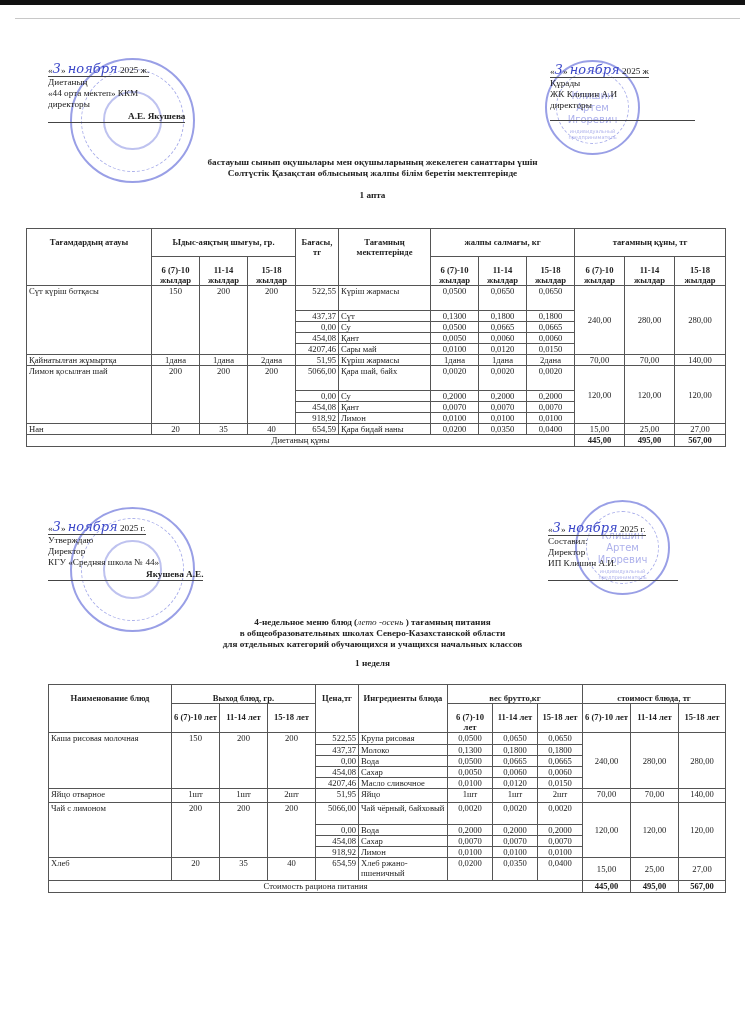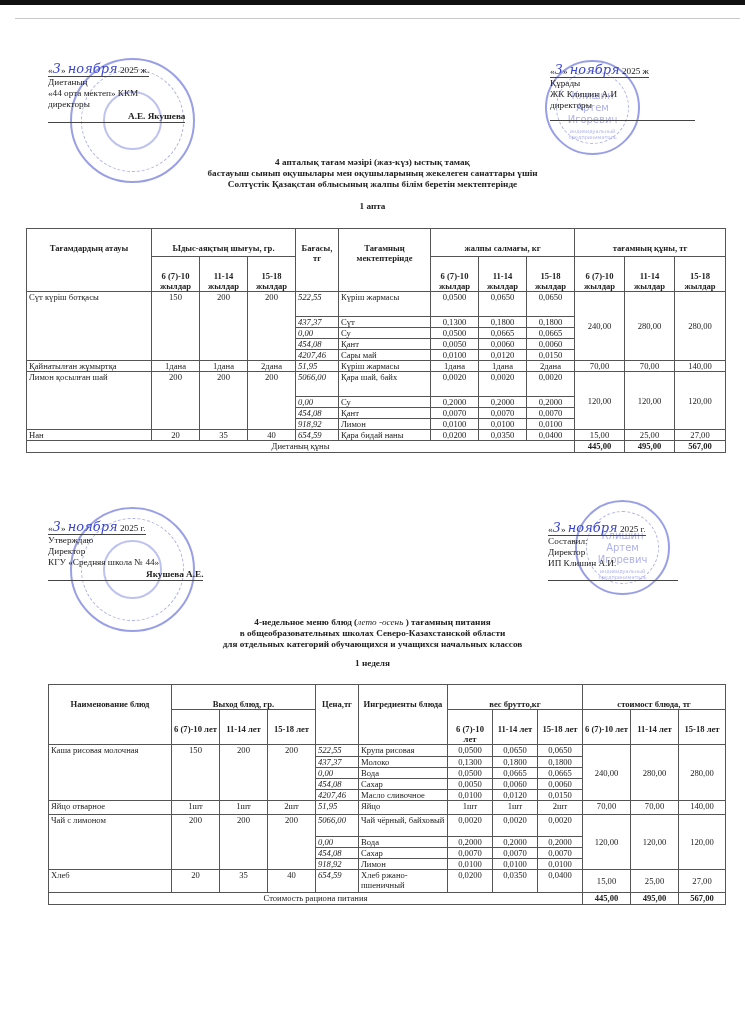--- a/index.html
+++ b/index.html
@@ -18,23 +18,23 @@
   .stamp { position: absolute; border-radius: 50%; border: 2px solid rgba(70,80,210,0.55); pointer-events: none; }
   .stamp::before { content: ""; position: absolute; left: 9px; top: 9px; right: 9px; bottom: 9px; border-radius: 50%; border: 1px dashed rgba(70,80,210,0.45); }
   .stamp .inner { position: absolute; left: 26%; top: 26%; width: 48%; height: 48%; border-radius: 50%; border: 2px solid rgba(70,80,210,0.35); }
   .stamp .txt { position: absolute; left: 0; right: 0; text-align: center; color: rgba(70,80,210,0.45); font-family: "DejaVu Sans", sans-serif; }
 
   .title-block { position: absolute; left: 0; width: 745px; text-align: center; font-weight: bold; font-size: 9.2px; line-height: 11px; color: #222; }
   .title-block .it { font-style: italic; font-weight: normal; }
 
   table.menu { position: absolute; border-collapse: collapse; font-size: 8.6px; line-height: 10px; color: #222; table-layout: fixed; }
   table.menu td, table.menu th { border: 1px solid #555; padding: 0 2px; vertical-align: top; }
-  table.menu th { font-weight: bold; text-align: center; vertical-align: top; padding-top: 14px; }
+  table.menu th { font-weight: bold; text-align: center; vertical-align: top; padding-top: 8px; }
   table.menu td.c { text-align: center; }
-  table.menu td.r { text-align: left; font-style: italic; }
+  table.menu td.r { text-align: right; }
   table.menu td.mid { vertical-align: middle; text-align: center; }
   table.menu td.b { font-weight: bold; text-align: center; }
   table.menu td.total-label { text-align: center; }
 </style>
 </head>
 <body>
 
 <div class="topbar"></div>
 <div class="topline"></div>
 
@@ -69,21 +69,20 @@
     <span class="hand">ноября</span>
     <span>2025 ж</span>
   </div>
   <div class="line">Құрады</div>
   <div class="line">ЖК Клишин А.И</div>
   <div class="line">директоры</div>
   <div style="border-bottom:1px solid #444; width:145px; height:10px;"></div>
 </div>
 
 <div class="title-block" style="top:157px;">
-  <div>4 апталық тағам мәзірі (жаз-күз) ыстық тамақ</div>
   <div>бастауыш сынып оқушылары мен оқушыларының жекелеген санаттары үшін</div>
   <div>Солтүстік Қазақстан облысының жалпы білім беретін мектептерінде</div>
   <div style="height:11px;"></div>
   <div>1 апта</div>
 </div>
 
 <table class="menu" style="left:26px; top:228px; width:699px;">
   <colgroup>
     <col style="width:125px">
       <col style="width:48px">

